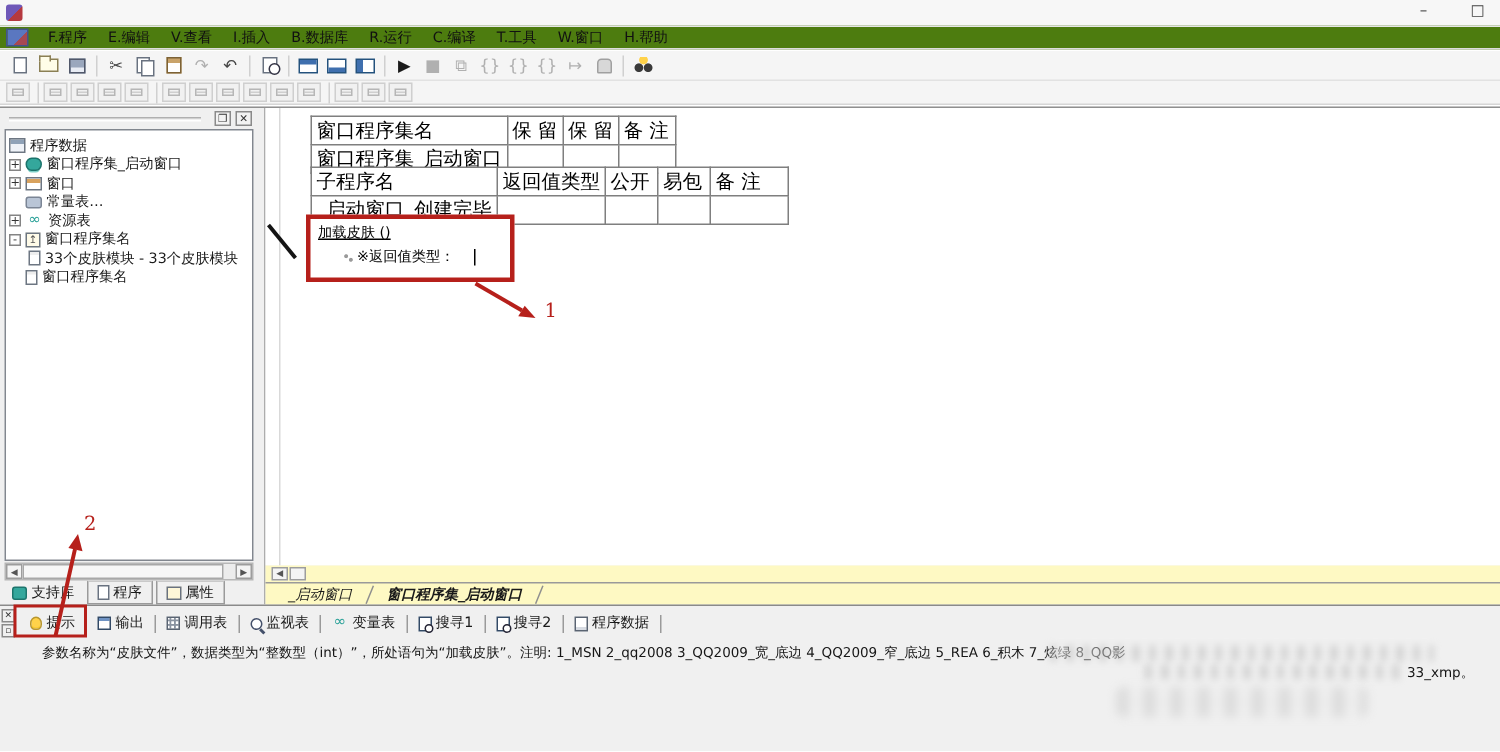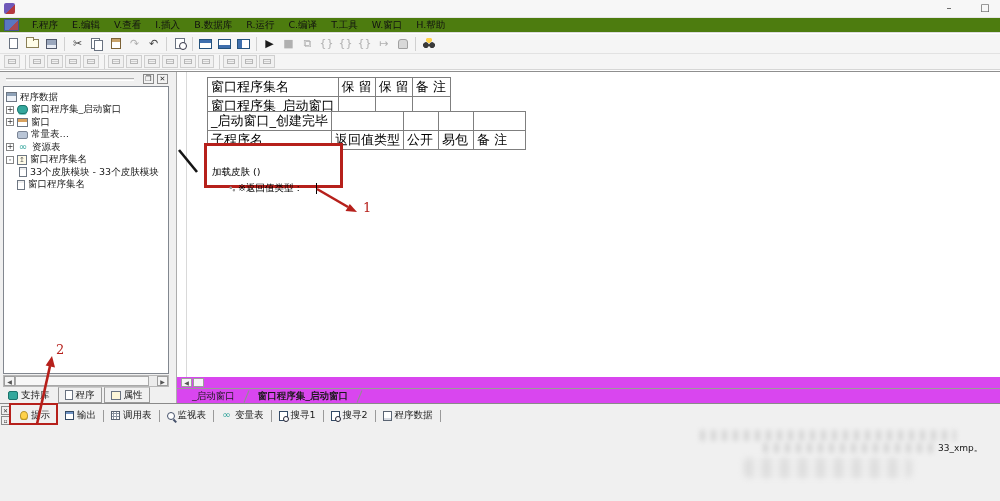--- a/index.html
+++ b/index.html
@@ -95,32 +95,32 @@
   
   .splitter{position:absolute;left:172px;top:0;width:5px;height:100%;background:#f0f0f0;border-right:1px solid #adadad;}
 
   
   .main-area{position:absolute;left:177px;top:0;width:823px;height:305px;background:#fff;}
   .gutter-line{position:absolute;left:9px;top:0;bottom:0;width:1px;background:#d9d9d9;}
   .etable{position:absolute;border-collapse:collapse;}
   .etable td{border:1px solid #7f7f7f;height:14px;padding:0 3px;background:#fff;white-space:nowrap;font-size:13px;color:#000;}
   .tbl1{left:30px;top:5px;} .tbl2{left:30px;top:39px;}
   .code-box{position:absolute;left:27px;top:71px;width:139px;height:45px;border:3px solid #b6201b;background:#fff;}
-  .code-l1{margin:20px 0 0 5px;white-space:nowrap;color:#000;}
+  .code-l1{margin:3px 0 0 5px;white-space:nowrap;color:#000;text-decoration:underline;}
   .code-l2{margin:3px 0 0 22px;display:flex;align-items:center;white-space:nowrap;color:#000;}
   .param-mark{width:7px;height:6px;margin-right:2px;flex:none;
               background:radial-gradient(circle at 25% 30%,#9a9a9a 1px,transparent 1.6px),
                          radial-gradient(circle at 70% 70%,#9a9a9a 1px,transparent 1.6px);}
   .caret{display:inline-block;width:1.5px;height:11px;background:#000;margin-left:13px;}
   .anno-label{position:absolute;color:#b6201b;font-family:"DejaVu Serif","Liberation Serif",serif;font-size:13px;z-index:25;}
   .lbl1{left:186px;top:128px;}
   .anno-svg{position:absolute;z-index:24;overflow:visible;}
 
   
-  .doc-bottom{position:absolute;left:177px;top:305px;width:823px;height:27px;background:#d946ef;}
+  .doc-bottom{position:absolute;left:177px;top:305px;width:823px;height:27px;background:#fef9c3;font-style:italic;}
   .mini-scroll{position:absolute;left:4px;top:1px;display:flex;gap:1px;}
   .mini-btn{width:11px;height:9px;border:1px solid #9d9d9d;background:#f4f4f4;font-size:6px;line-height:8px;text-align:center;color:#555;}
   .mini-prev::before{content:"◀";}
   .doc-tabs{position:absolute;left:0;right:0;top:11px;height:16px;border-top:1px solid #9a9a9a;display:flex;align-items:stretch;padding-left:6px;}
   .dtab{display:flex;align-items:center;padding:0 9px;white-space:nowrap;position:relative;}
   .dtab.active{font-weight:bold;}
   .dslash{width:1px;height:13px;background:#8f8f8f;transform:rotate(22deg);margin:1px 2px 0 2px;}
 
   
   .bottom-panel{position:absolute;left:0;top:403px;width:100%;height:98px;background:#f0f0f0;border-top:1px solid #8a8a8a;}
@@ -364,33 +364,33 @@
           <td></td>
           <td></td>
           <td></td>
         </tr>
       </tbody>
         </table>
 
       <table class="etable tbl2">
         <tbody>
             <tr>
-          <td>_启动窗口_创建完毕</td>
-          <td></td>
-          <td></td>
-          <td></td>
-          <td></td>
-        </tr>
-        <tr>
           <td style="width:96px">子程序名</td>
           <td style="width:50px">返回值类型</td>
           <td style="width:35px">公开</td>
           <td style="width:35px">易包</td>
           <td style="width:52px">备 注</td>
         </tr>
+        <tr>
+          <td>_启动窗口_创建完毕</td>
+          <td></td>
+          <td></td>
+          <td></td>
+          <td></td>
+        </tr>
       </tbody>
         </table>
 
       <div class="code-box">
         <div class="code-l1">加载皮肤 ()</div>
         <div class="code-l2">
           <span class="param-mark"></span>
           <span>※返回值类型：</span>
           <span class="caret"></span>
         </div>
@@ -461,20 +461,21 @@
         <span>搜寻2</span>
       </div>
       <div class="bp-div"></div>
       <div class="bp-tab">
         <span class="bi bi-clip"></span>
         <span>程序数据</span>
       </div>
       <div class="bp-div"></div>
     </div>
 
+    <div class="hint1">参数名称为“皮肤文件”，数据类型为“整数型（int）”，所处语句为“加载皮肤”。注明: 1_MSN  2_qq2008  3_QQ2009_宽_底边  4_QQ2009_窄_底边  5_REA  6_积木  7_炫绿  8_QQ影</div>
     <div class="hint2-end">33_xmp。</div>
     <div class="blur-blob blur1"></div>
     <div class="blur-blob blur2"></div>
     <div class="blur-blob wmark"></div>
   </div>
 
   <div class="red-box-tab"></div>
   <svg class="anno-svg" style="left:26px;top:350px" width="46" height="80">
     <line x1="11" y1="74" x2="24" y2="16" stroke="#b6201b" stroke-width="2.6"></line>
     <polygon points="26,6 29,17.5 19.6,15.4" fill="#b6201b"></polygon>

